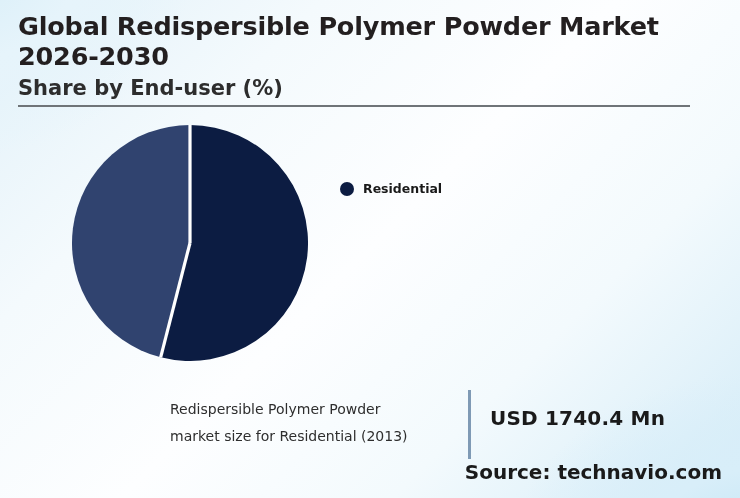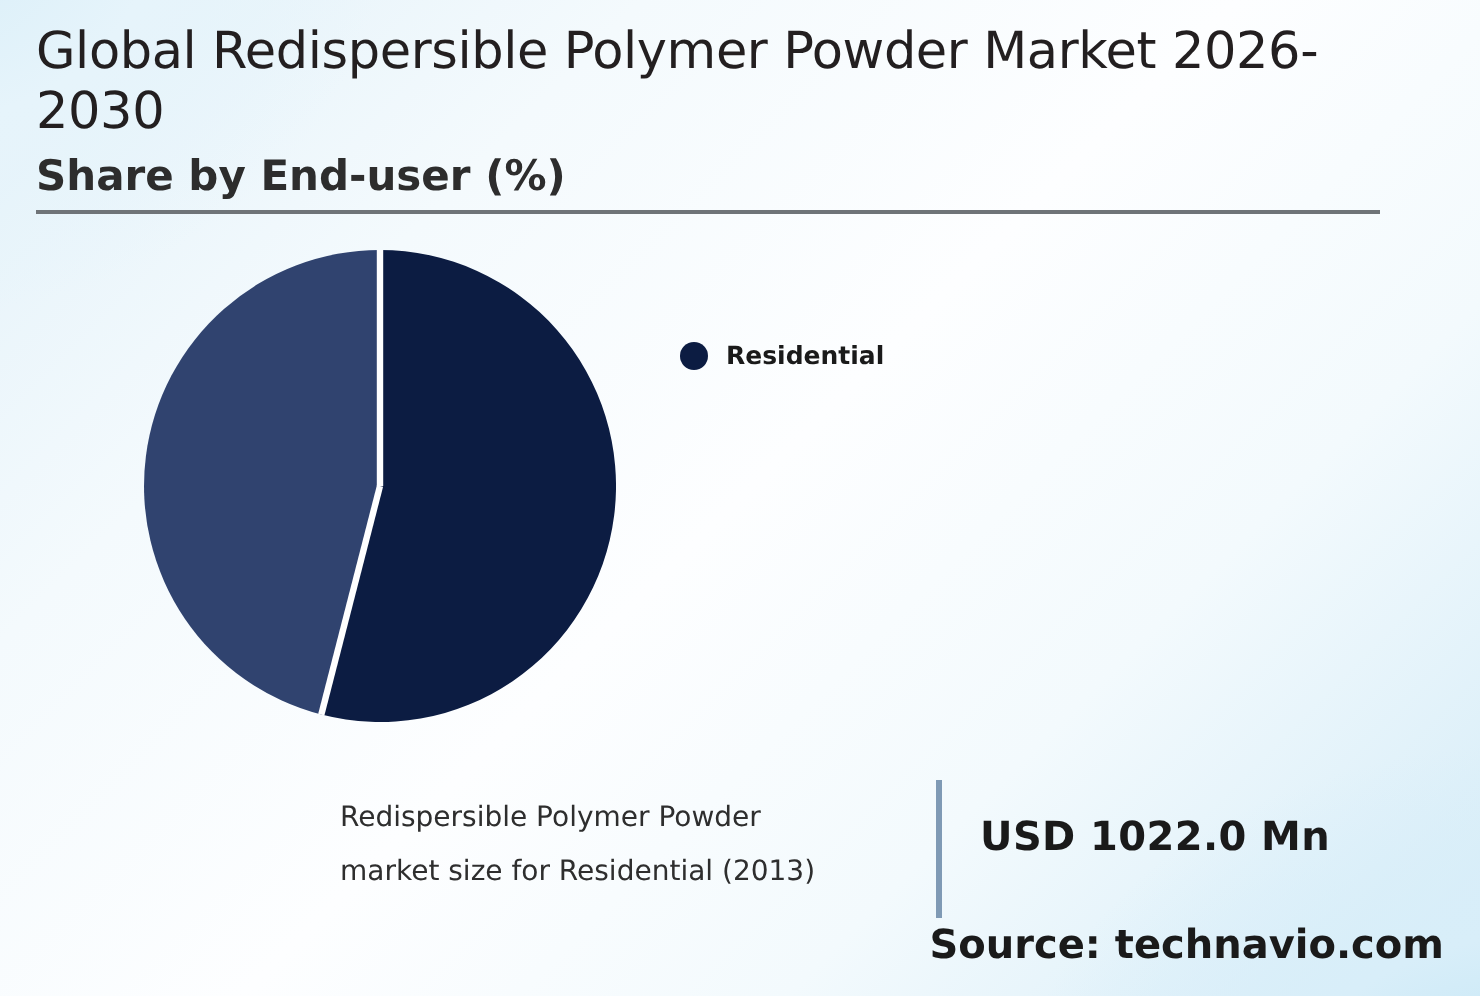--- a/index.html
+++ b/index.html
@@ -25,21 +25,21 @@
 
   
   .header {
     position: absolute;
     left: 18px;
     top: 12px;
     width: 680px;
   }
   .title {
     font-size: 25.5px;
-    font-weight: normal;
+    font-weight: bold;
     line-height: 1.17;
     color: #231f20;
     letter-spacing: -0.2px;
     margin: 0;
   }
   .subtitle {
     font-size: 21px;
     font-weight: bold;
     line-height: 1.2;
     color: #2d2d2d;
@@ -67,20 +67,21 @@
   
   .legend {
     position: absolute;
     left: 340px;
     top: 170px;
   }
   .legend-item {
     display: flex;
     align-items: center;
     margin-bottom: 22px;
+    margin-top: 11px;
   }
   .legend-swatch {
     width: 14px;
     height: 14px;
     border-radius: 50%;
     margin-right: 9px;
     flex: 0 0 auto;
   }
   .legend-label {
     font-size: 12.5px;
@@ -156,17 +157,17 @@
     </div>
   </div>
 
   <div class="footer-note">
     <div>Redispersible Polymer Powder</div>
     <div>market size for Residential (2013)</div>
   </div>
 
   <div class="footer-divider"></div>
 
-  <div class="footer-value">USD 1022.0 Mn</div>
+  <div class="footer-value">USD 1740.4 Mn</div>
 
   <div class="source">Source: technavio.com</div>
 
 </div>
 
 </body></html>

